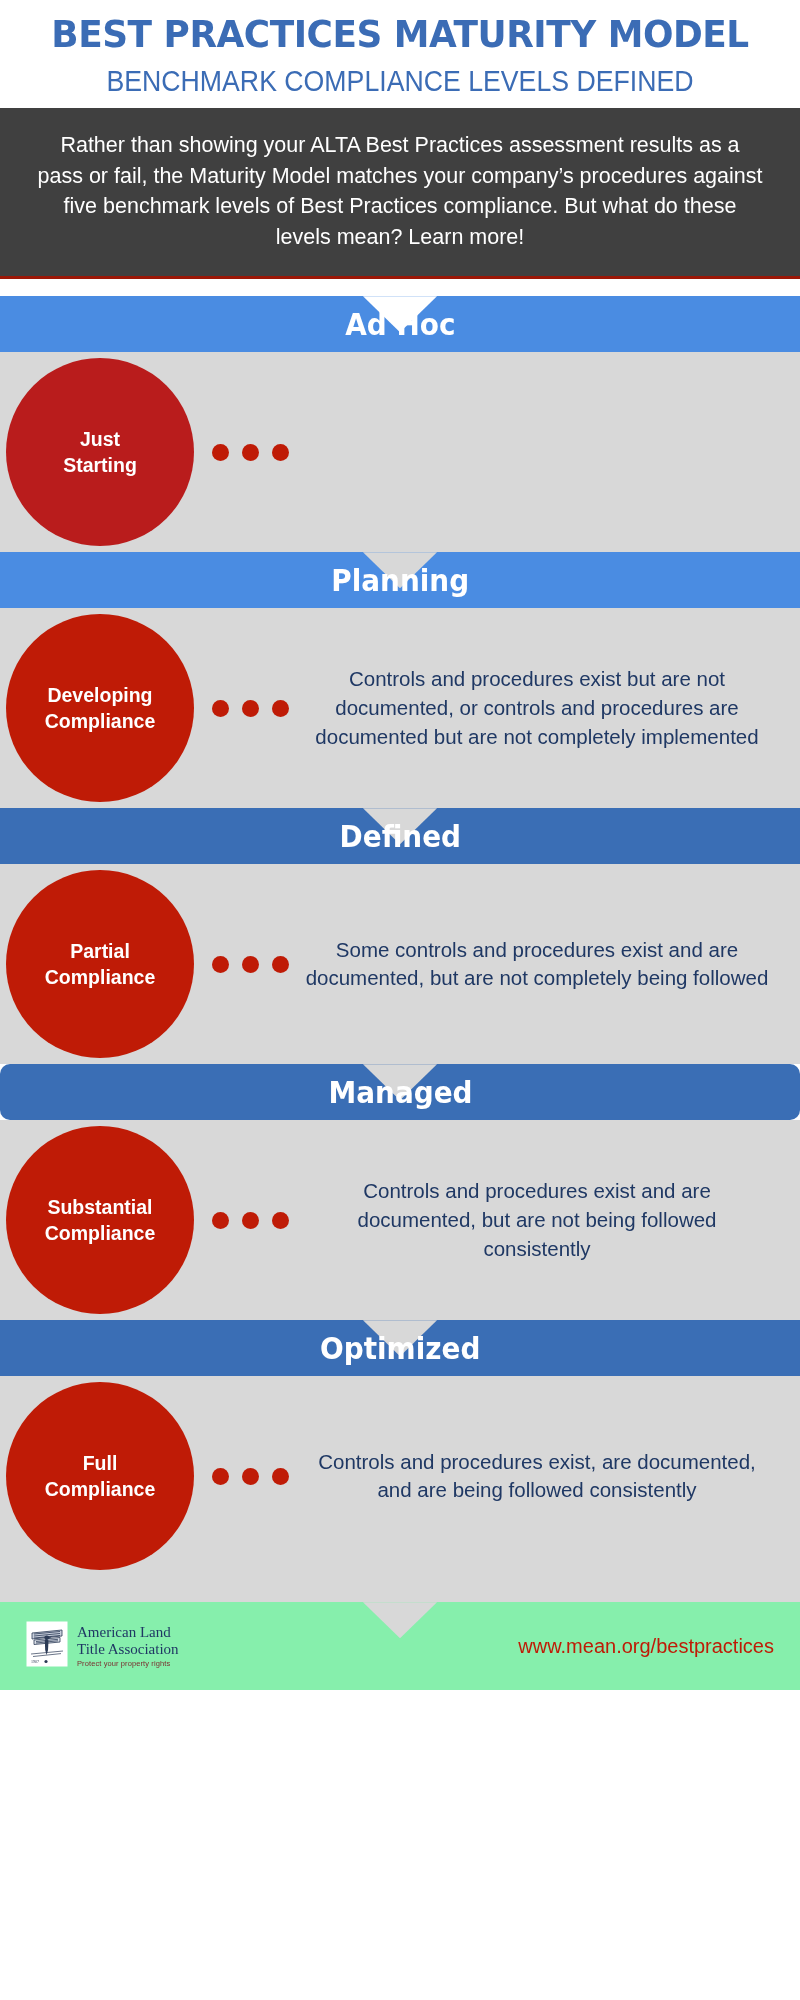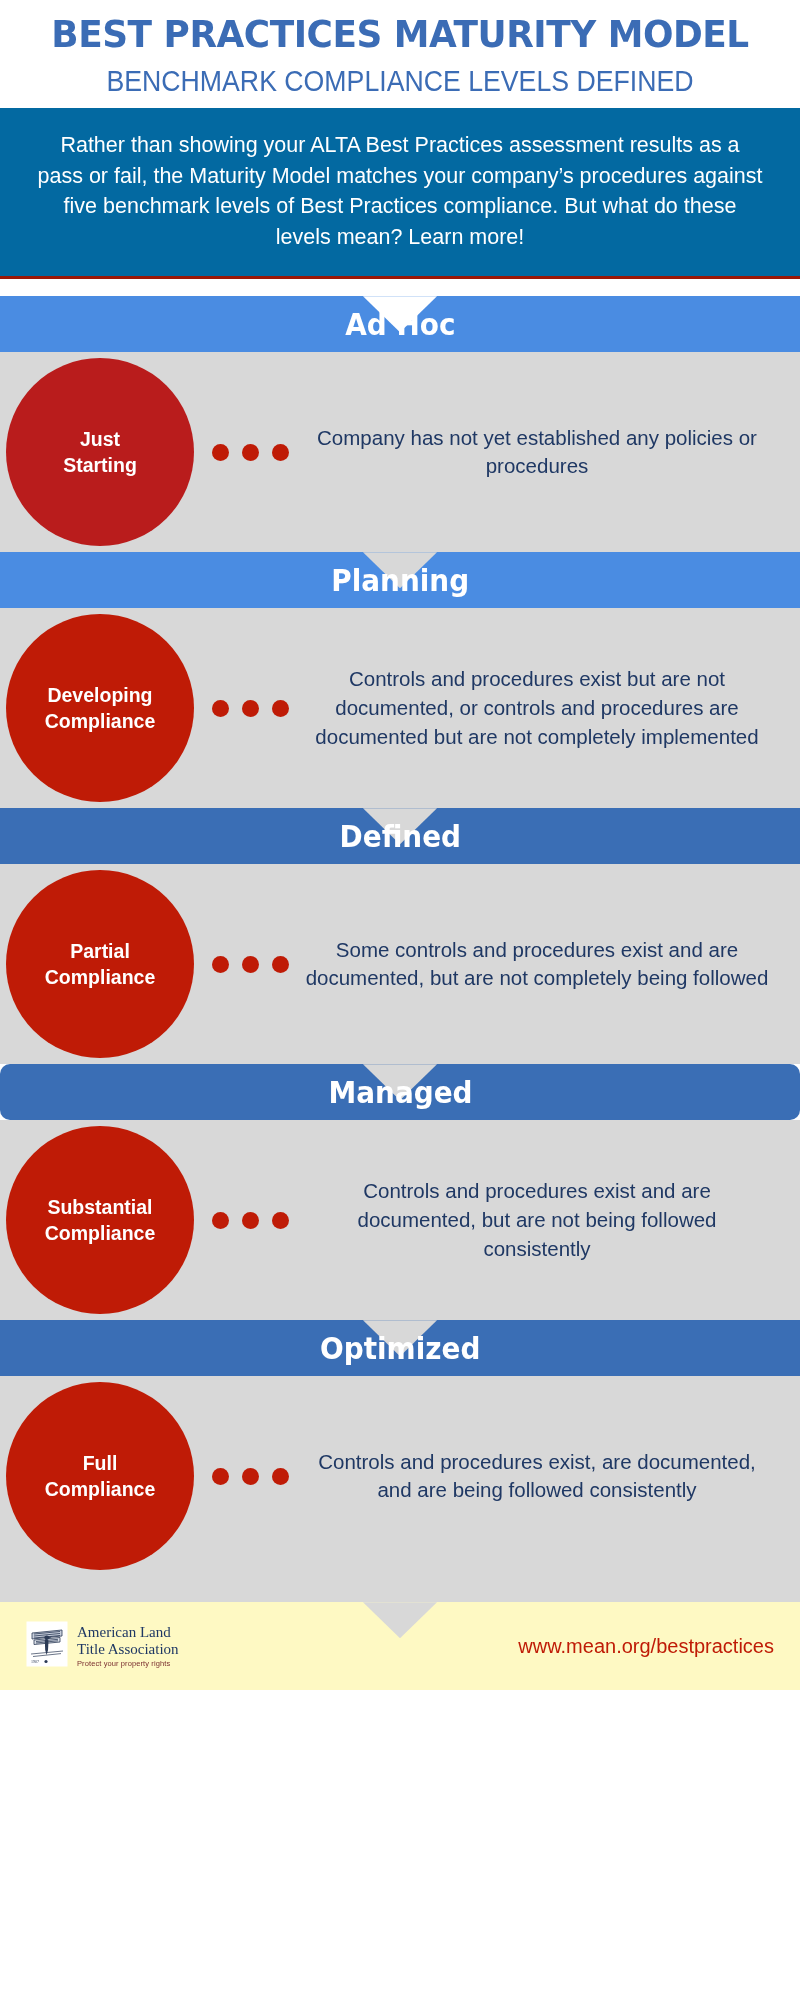--- a/index.html
+++ b/index.html
@@ -41,21 +41,21 @@
     font-size: 29px;
     line-height: 1.15;
     color: #3b6cb5;
     text-transform: uppercase;
     margin-top: 10px;
     transform: scaleX(0.92);
   }
 
   
   .intro {
-    background: #0369a1;
+    background: #404040;
     color: #ffffff;
     padding: 22px 36px 24px 36px;
     text-align: center;
     font-size: 21.5px;
     line-height: 1.42;
     font-family: "Liberation Sans", sans-serif;
     border-bottom: 3px solid #9b1707;
   }
 
   .gap-white { height: 17px; background: #ffffff; }
@@ -167,21 +167,21 @@
     width: 74px;
     height: 36px;
     background: #d8d8d8;
     clip-path: polygon(0 0, 100% 0, 50% 100%);
     z-index: 2;
   }
 
   
   .footer {
     position: relative;
-    background: #fef9c3;
+    background: #86efac;
     height: 88px;
     display: flex;
     align-items: center;
     padding: 0 26px;
     justify-content: space-between;
   }
   .logo-group {
     display: flex;
     align-items: center;
     gap: 9px;
@@ -236,21 +236,20 @@
             <div class="circle" style="background: #b91c1c;">
               <span>Just</span>
               <span>Starting</span>
             </div>
           </div>
           <div class="dots">
             <div class="dot" style="background: rgb(191, 27, 6);"></div>
             <div class="dot" style="background: rgb(191, 27, 6);"></div>
             <div class="dot" style="background: rgb(191, 27, 6);"></div>
           </div>
-          <div class="desc">Company has not yet established any policies or procedures</div>
         </div>
       </div>
       <div class="level">
         <div class="band" style="background: rgb(74, 140, 226);">
           <div class="notch"></div>
           <div class="band-label">Planning</div>
         </div>
         <div class="content">
           <div class="circle-wrap">
             <div class="circle" style="background: rgb(191, 27, 6);">

